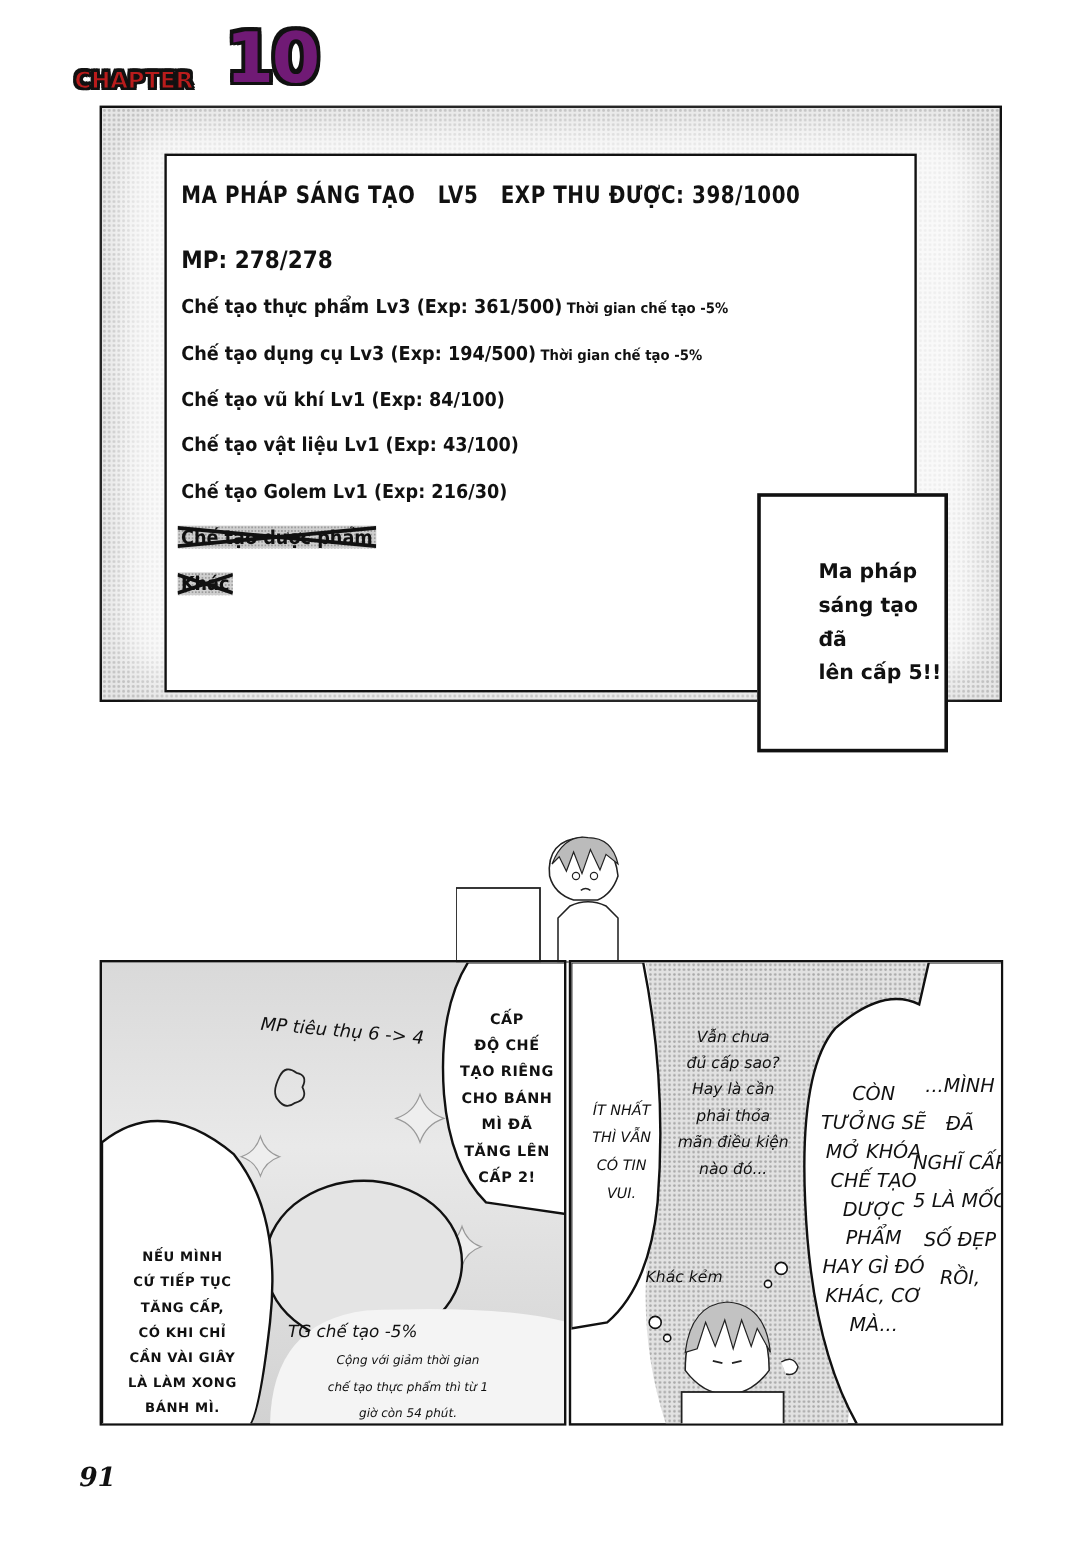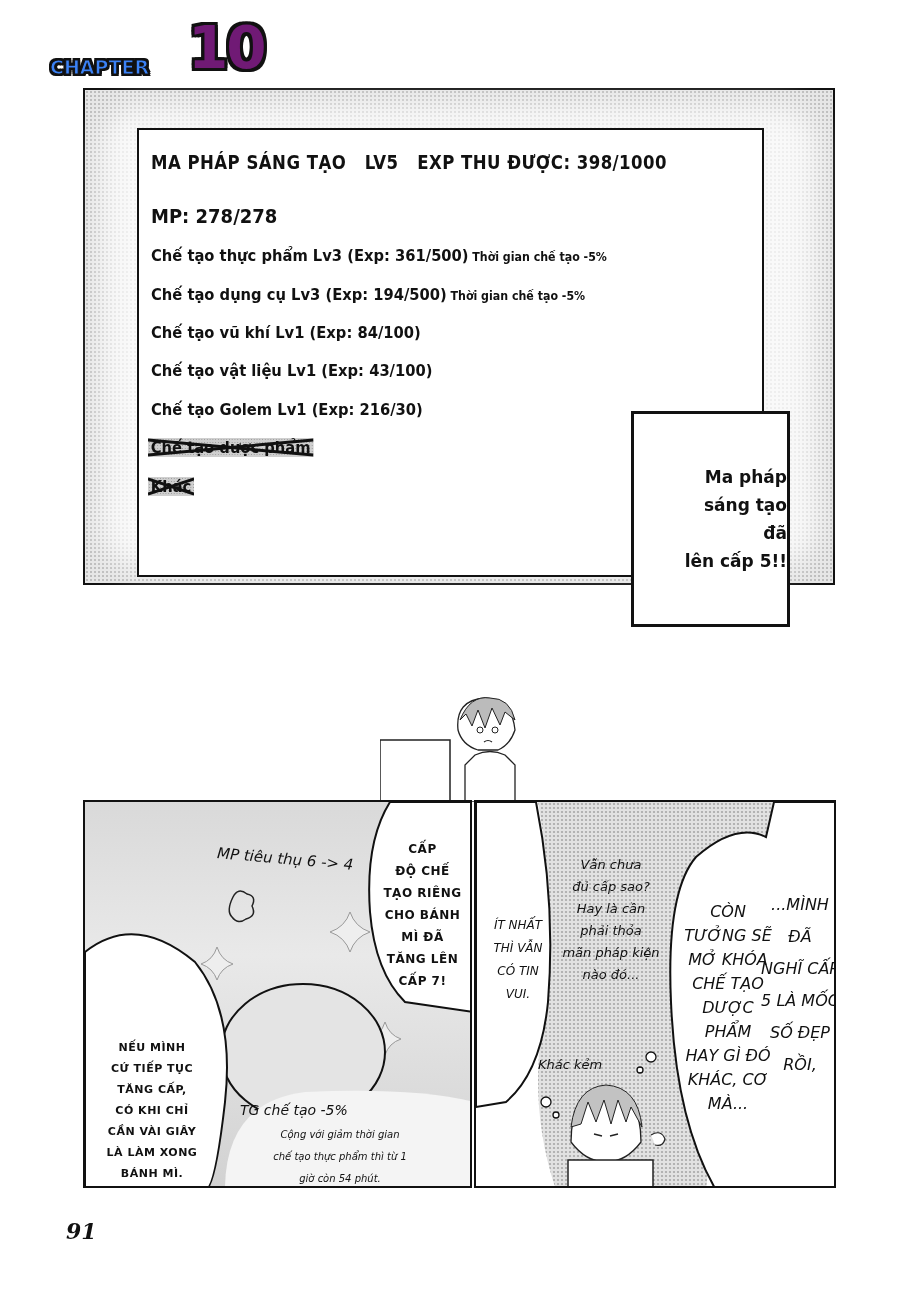--- a/index.html
+++ b/index.html
@@ -1,39 +1,39 @@
 <!DOCTYPE html>
 <html><head>
 <meta charset="utf-8">
 <style>
   html, body { margin:0; padding:0; }
   body { width:900px; height:1291px; background:#ffffff; position:relative; overflow:hidden; font-family:"DejaVu Sans", sans-serif; color:#111; }
   .abs { position:absolute; }
 
   
-  .chapter-word { left:50px; top:56px; font-family:"DejaVu Sans", sans-serif; font-weight:900; font-size:19px; color:#3b82f6; letter-spacing:0px;
+  .chapter-word { left:62px; top:56px; font-family:"DejaVu Sans", sans-serif; font-weight:900; font-size:19px; color:#b91c1c; letter-spacing:0px;
     -webkit-text-stroke:1px #111; text-shadow: 2px 0 #111,-2px 0 #111,0 2px #111,0 -2px #111,2px 2px #111,-2px -2px #111,2px -2px #111,-2px 2px #111; }
   .chapter-num { left:188px; top:18px; font-family:"DejaVu Sans", sans-serif; font-weight:900; font-size:58px; line-height:60px; color:#701a75;
     text-shadow: 3px 0 #111,-3px 0 #111,0 3px #111,0 -3px #111,3px 3px #111,-3px -3px #111,3px -3px #111,-3px 3px #111; letter-spacing:-2px; }
 
   
   .top-panel { left:83px; top:88px; width:752px; height:497px; border:2px solid #111; box-sizing:border-box;
     background: radial-gradient(circle, #bdbdbd 1px, transparent 1.3px) 0 0/4px 4px, #e6e6e6; }
   .top-panel-glow { left:100px; top:105px; width:718px; height:463px; background:rgba(255,255,255,0.75); border-radius:40px; filter:blur(14px); }
   .status-window { left:137px; top:128px; width:627px; height:449px; background:#fff; border:2px solid #111; box-sizing:border-box; }
 
   .status-title { left:151px; top:150px; font-family:"DejaVu Sans Condensed","DejaVu Sans", sans-serif; font-weight:bold; font-size:20px; letter-spacing:0.5px; white-space:nowrap; transform:scaleX(0.92); transform-origin:left; }
   .status-mp { left:151px; top:204px; font-weight:bold; font-size:20px; white-space:nowrap; transform:scaleX(0.9); transform-origin:left; }
   .skill { left:151px; font-weight:bold; font-size:16px; white-space:nowrap; transform:scaleX(0.92); transform-origin:left; }
   .skill .note { font-size:12px; margin-left:4px; }
   .locked { left:148px; font-weight:bold; font-size:16px; white-space:nowrap; background: radial-gradient(circle,#9d9d9d 0.8px, transparent 1px) 0 0/3px 3px,#cfcfcf; padding:0 3px; transform:scaleX(0.92); transform-origin:left; }
   .cross { position:absolute; left:0; top:0; width:100%; height:100%; pointer-events:none; }
 
   .level-up-box { left:631px; top:411px; width:159px; height:216px; background:#fff; border:3px solid #111; box-sizing:border-box;
-    display:flex; align-items:center; justify-content:center; text-align:right;padding-left:48px; }
+    display:flex; align-items:center; justify-content:center; text-align:left;padding-left:48px; }
   .level-up-text { font-weight:bold; font-size:17px; line-height:28px; white-space:pre-line; }
 
   
   .mid-char { left:380px; top:690px; width:160px; height:112px; }
 
   
   .panel-left { left:83px; top:800px; width:389px; height:388px; border:2px solid #111; box-sizing:border-box; overflow:hidden;
     background: linear-gradient(180deg,#d9d9d9 0%, #e9e9e9 40%, #d2d2d2 100%); }
   .panel-right { left:474px; top:800px; width:362px; height:388px; border:2px solid #111; box-sizing:border-box; overflow:hidden; background:#fff; }
 
@@ -120,21 +120,21 @@
 
     <path d="M140 388 Q140 300 220 290 Q330 285 389 300 L389 388 Z" fill="#f4f4f4" stroke="none"></path>
   </svg>
   <div class="abs handwritten" style="left:132px;top:48px;font-size:15px;transform:rotate(5deg);white-space:nowrap;">MP tiêu thụ 6 -&gt; 4</div>
   <div class="abs caps-bubble" style="left:290px;top:36px;width:95px;font-size:12px;">CẤP
 ĐỘ CHẾ
 TẠO RIÊNG
 CHO BÁNH
 MÌ ĐÃ
 TĂNG LÊN
-CẤP 7!</div>
+CẤP 2!</div>
   <div class="abs caps-bubble" style="left:4px;top:212px;width:126px;font-size:11px;line-height:21px;margin-top:23px;">NẾU MÌNH
 CỨ TIẾP TỤC
 TĂNG CẤP,
 CÓ KHI CHỈ
 CẦN VÀI GIÂY
 LÀ LÀM XONG
 BÁNH MÌ.</div>
   <div class="abs handwritten" style="left:155px;top:300px;font-size:14px;white-space:nowrap;">TG chế tạo -5%</div>
   <div class="abs handwritten" style="left:155px;top:322px;width:200px;font-size:10px;line-height:22px;text-align:center;white-space:pre-line;">Cộng với giảm thời gian
 chế tạo thực phẩm thì từ 1
@@ -168,21 +168,21 @@
     <path d="M175 333 q10 -6 14 4 q-2 8 -10 6" fill="#fff" stroke="#222" stroke-width="1.2"></path>
   </svg>
   <div class="abs hand-caps" style="left:6px;top:112px;width:72px;font-size:12px;">ÍT NHẤT
 THÌ VẪN
 CÓ TIN
 VUI.</div>
   <div class="abs handwritten" style="left:80px;top:52px;width:110px;font-size:13px;line-height:22px;text-align:center;white-space:pre-line;">Vẫn chưa
 đủ cấp sao?
 Hay là cần
 phải thỏa
-mãn pháp kiện
+mãn điều kiện
 nào đó...</div>
   <div class="abs hand-caps" style="left:204px;top:98px;width:96px;font-size:16px;line-height:24px;">CÒN
 TƯỞNG SẼ
 MỞ KHÓA
 CHẾ TẠO
 DƯỢC PHẨM
 HAY GÌ ĐÓ
 KHÁC, CƠ
 MÀ...</div>
   <div class="abs hand-caps" style="left:284px;top:87px;width:80px;font-size:16px;line-height:32px;">...MÌNH ĐÃ

